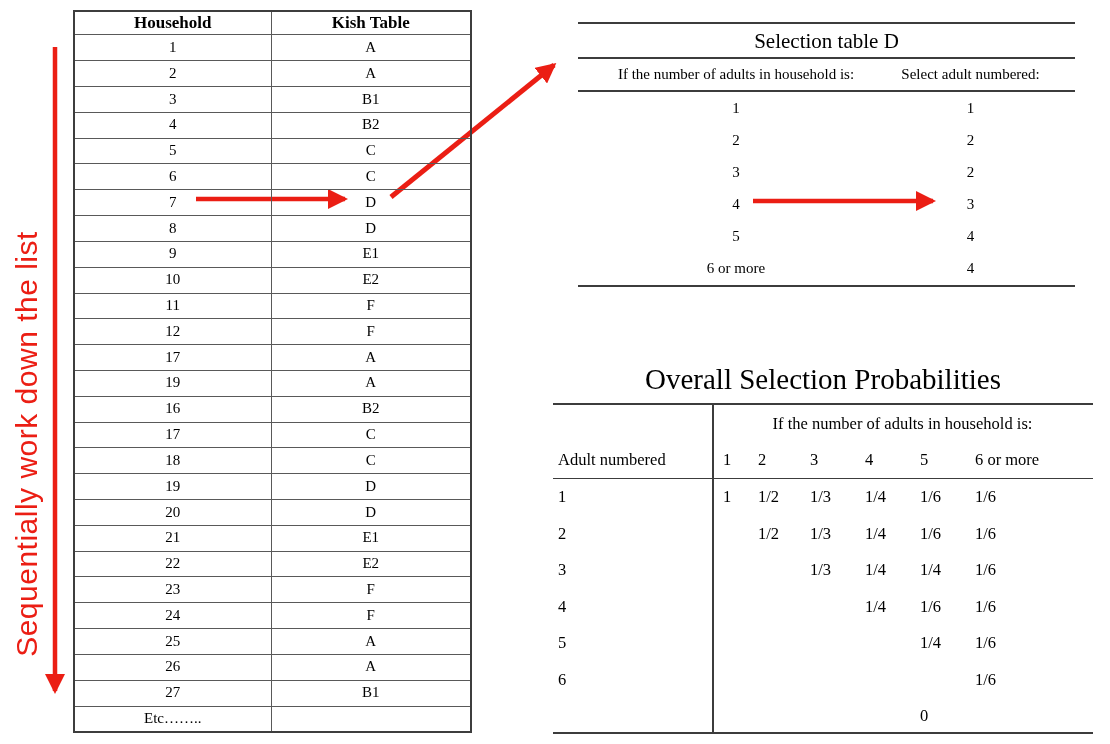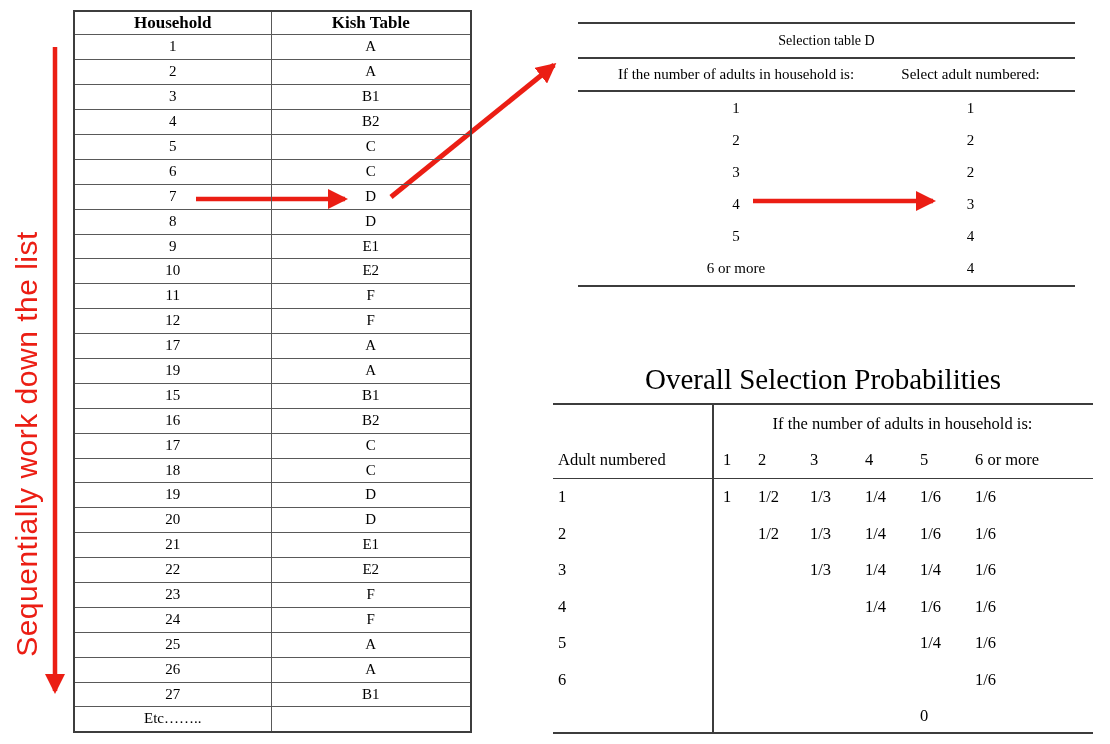--- a/index.html
+++ b/index.html
@@ -26,21 +26,21 @@
     font-size:15px; border:2px solid #3d3d3d;
   }
   #hh-table th, #hh-table td {
     border:1px solid #595959; height:23.9px; line-height:1.05;
     vertical-align:middle; padding:0; overflow:hidden;
   }
   #hh-table th { font-size:17px; font-weight:bold; }
 
   
   #tableD { position:absolute; left:578px; top:22px; width:497px; font-size:15px; }
-  .tdD-title { border-top:2px solid #3c3c3c; height:35px; line-height:34px; text-align:center; font-size:14px; }
+  .tdD-title { border-top:2px solid #3c3c3c; height:35px; line-height:34px; text-align:center; font-size:21px; }
   .tdD-head { border-top:2px solid #3c3c3c; height:33px; display:flex; align-items:center; }
   #tableD-rows { border-top:2px solid #3c3c3c; border-bottom:2px solid #3c3c3c; padding:0; }
   .tdD-row { display:flex; height:32.16px; align-items:center; }
   .tdD-c1 { width:316px; text-align:center; }
   .tdD-c2 { flex:1; text-align:center; padding-right:28px; }
 
   
   #prob-title {
     position:absolute; left:553px; top:363px; width:540px;
     text-align:center; font-size:29px;
@@ -133,24 +133,20 @@
           <td>12</td>
           <td>F</td>
         </tr>
         <tr>
           <td>17</td>
           <td>A</td>
         </tr>
         <tr>
           <td>19</td>
           <td>A</td>
-        </tr>
-        <tr>
-          <td>15</td>
-          <td>B1</td>
         </tr>
         <tr>
           <td>16</td>
           <td>B2</td>
         </tr>
         <tr>
           <td>17</td>
           <td>C</td>
         </tr>
         <tr>

